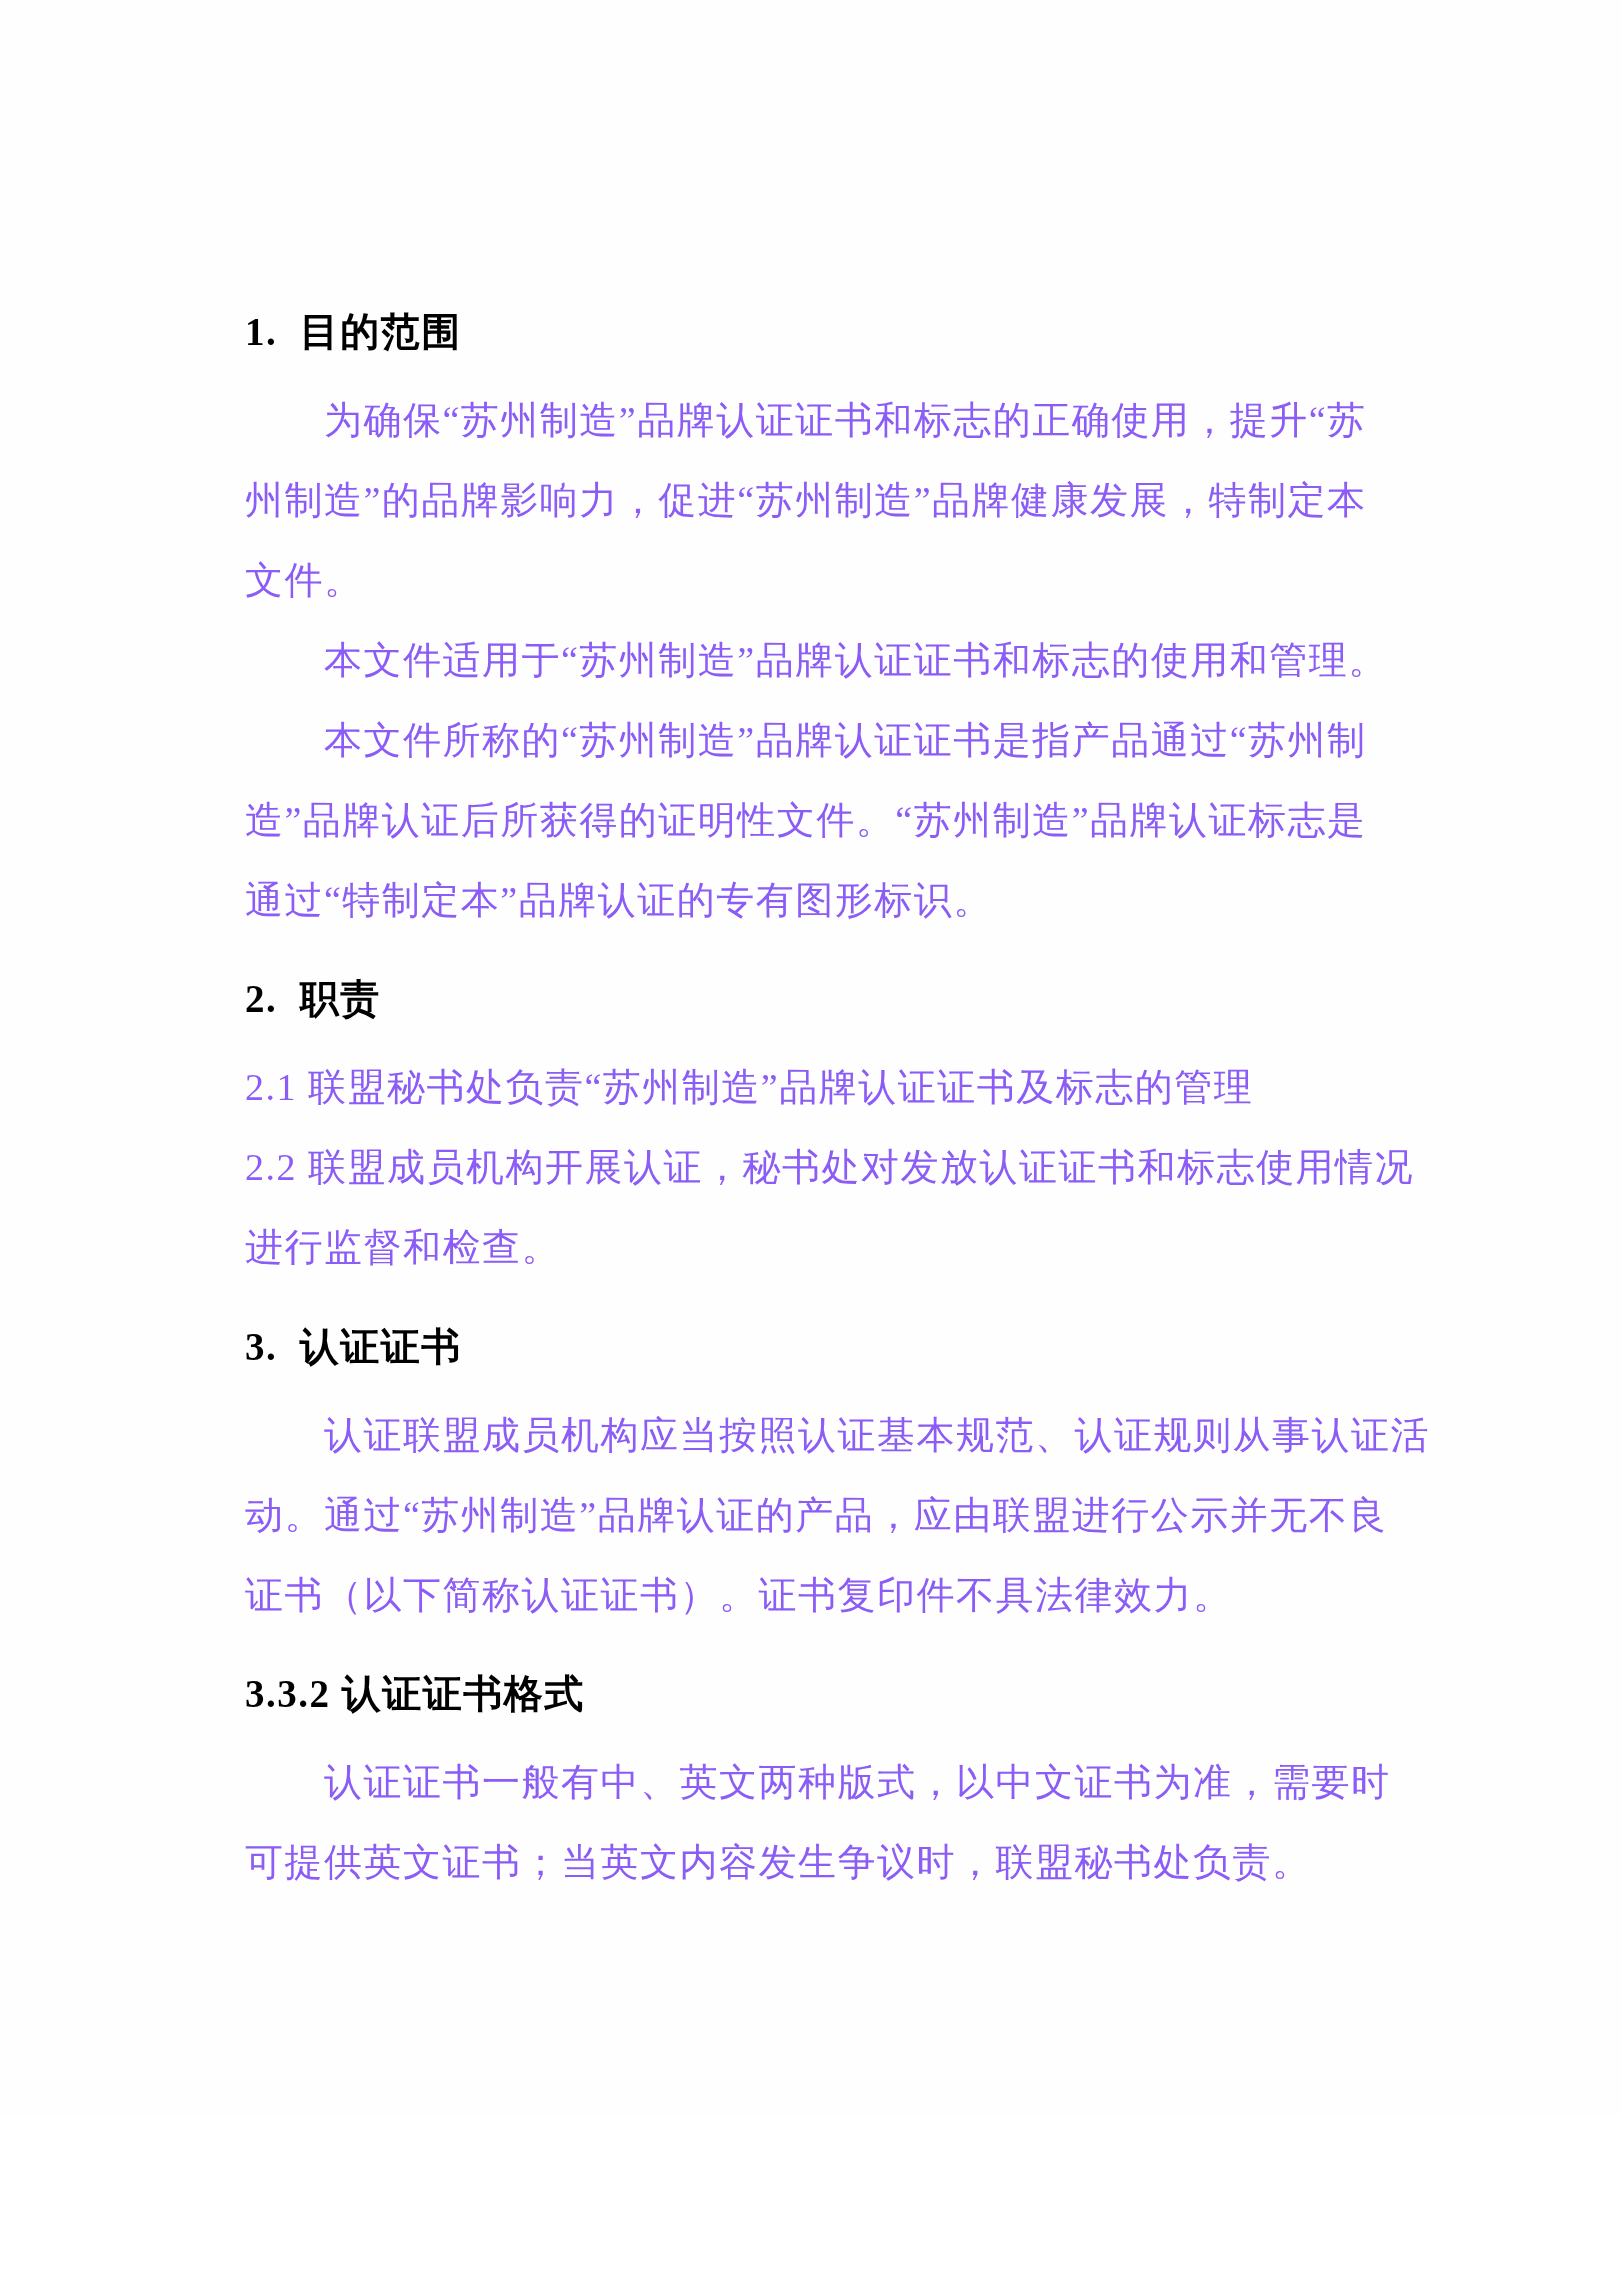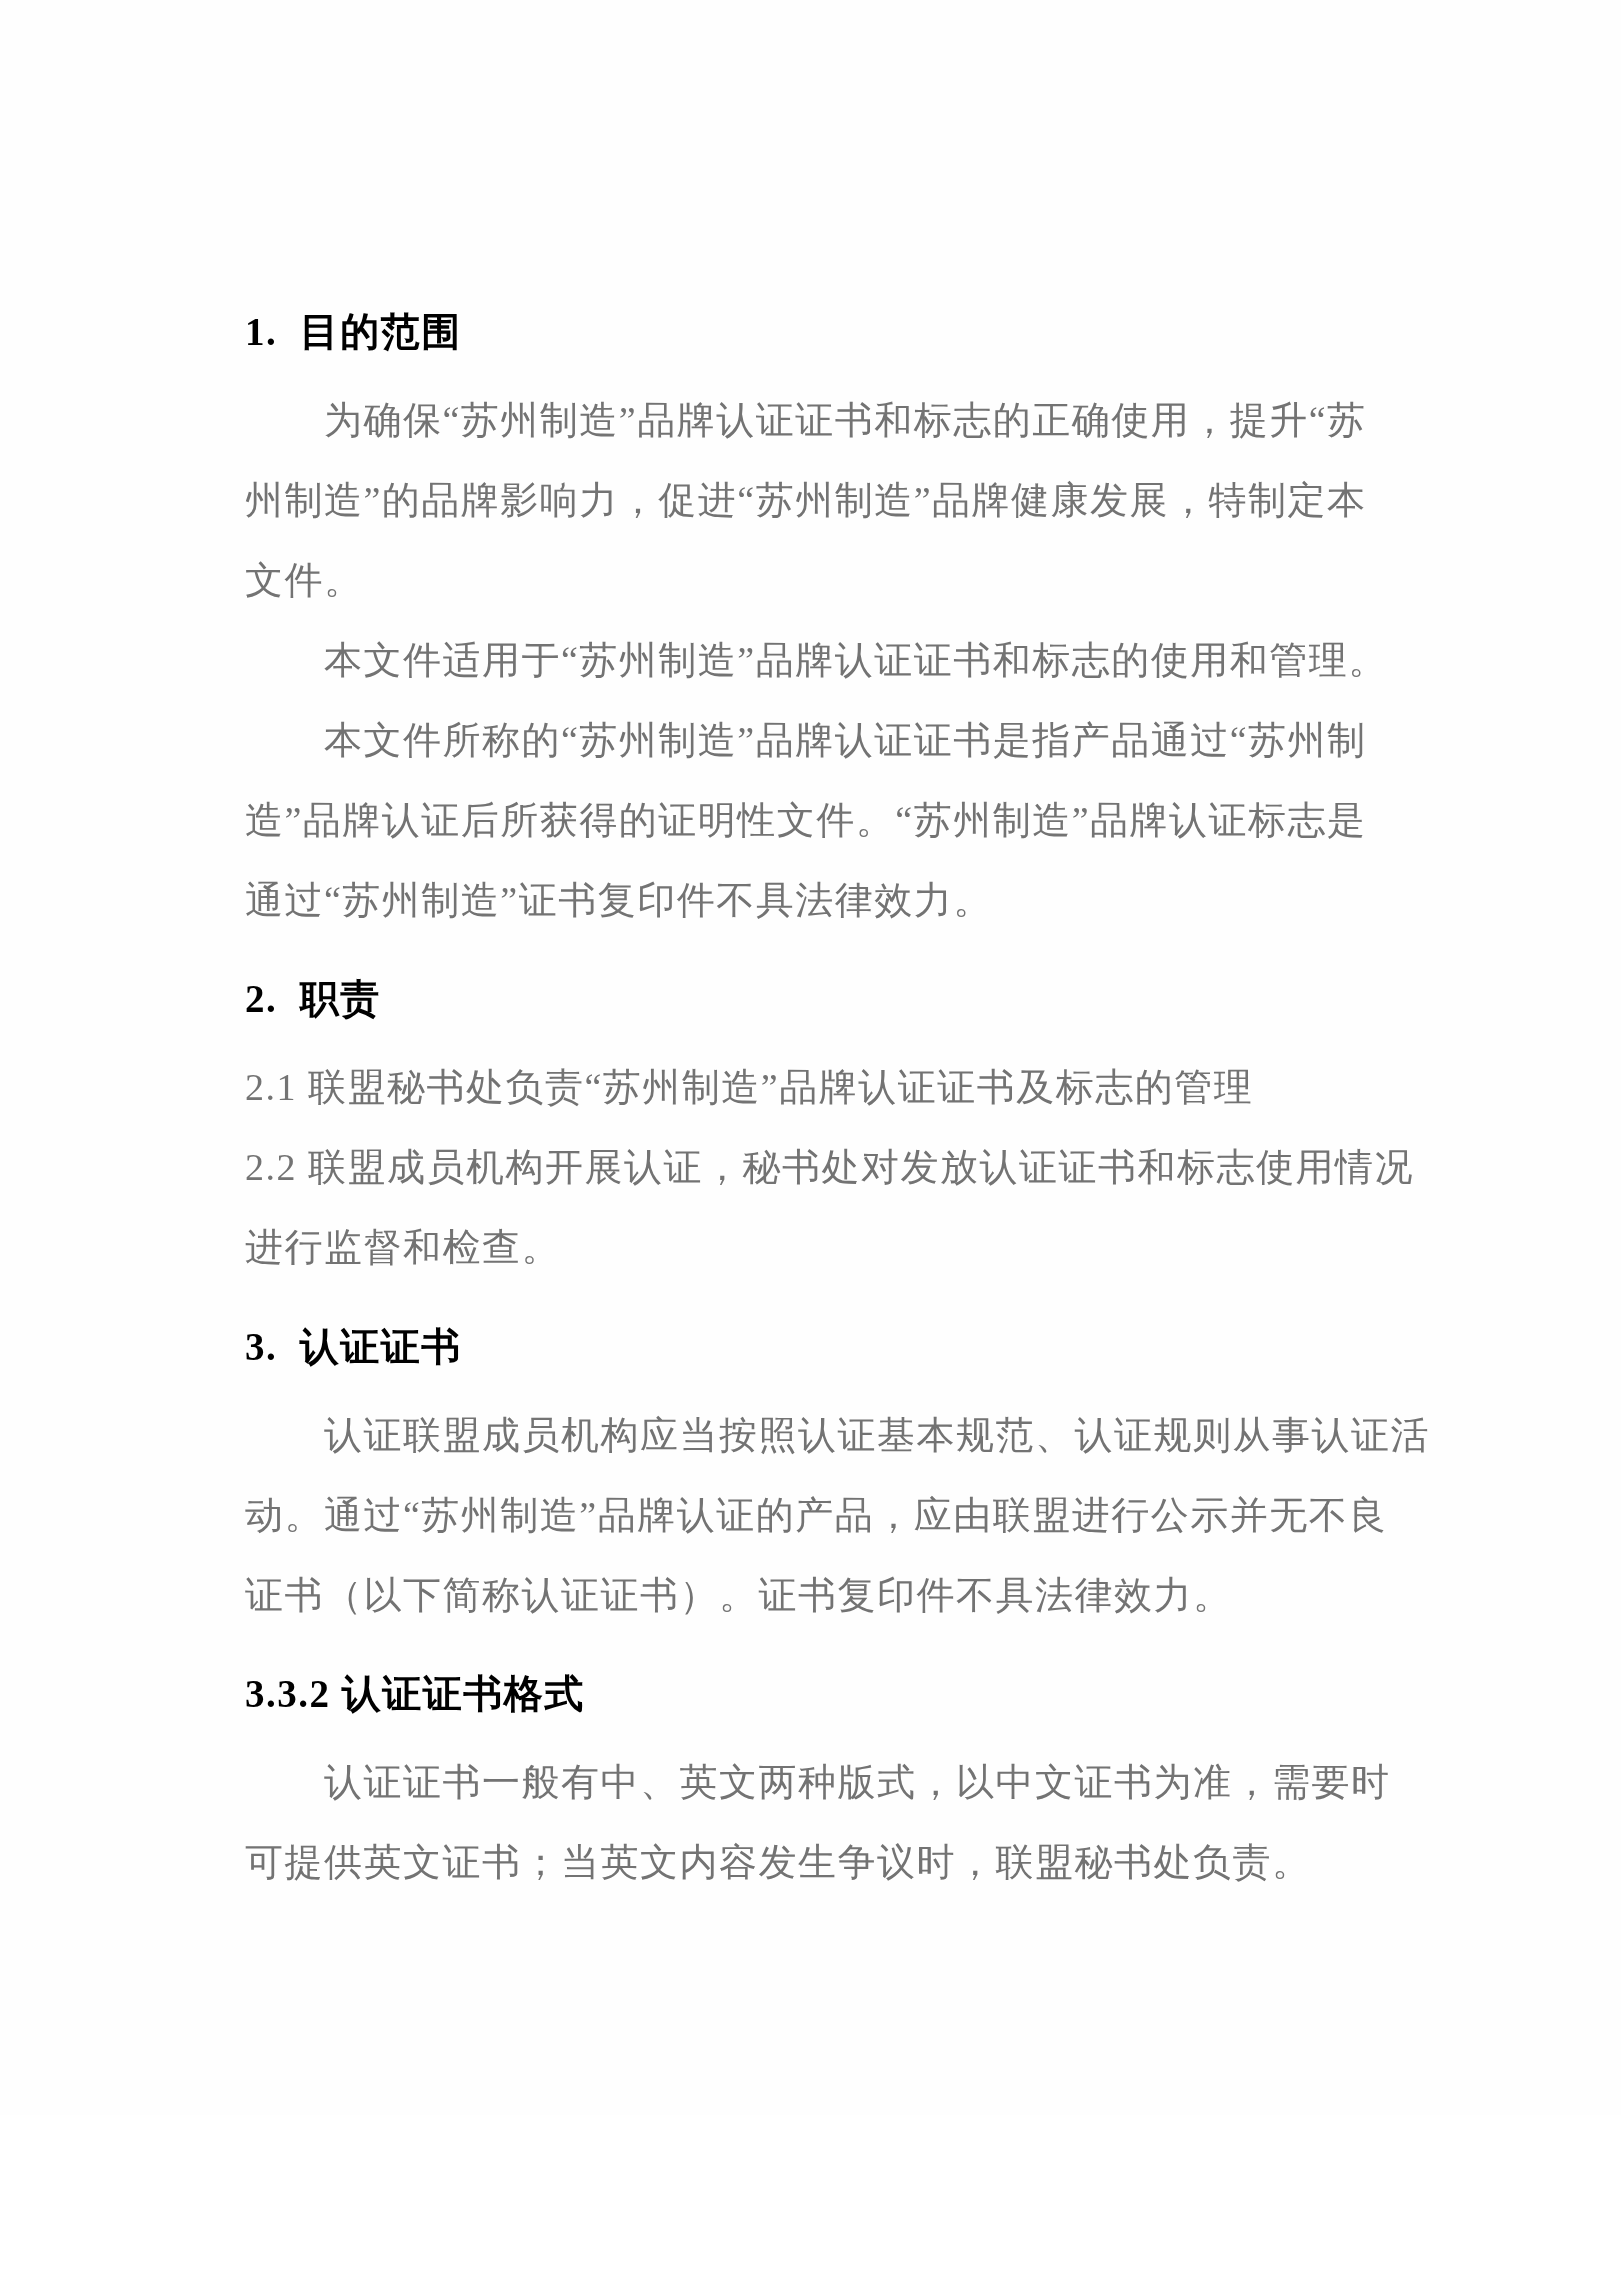--- a/index.html
+++ b/index.html
@@ -21,21 +21,21 @@
     left: 245px;
     top: 292px;
     width: 1157px;
   }
   .doc-line {
     font-size: 38px;
     height: 80px;
     line-height: 80px;
     white-space: pre;
     letter-spacing: 1.5px;
-    color: #737373;
+    color: #8b5cf6;
   }
   .doc-line.indent {
     padding-left: 79px;
   }
   .doc-line.heading {
     font-weight: 700;
     color: #000000;
     font-size: 39px;
     margin-top: 19.6px;
     margin-bottom: 7.8px;
@@ -59,21 +59,21 @@
 
 <main class="page">
   <section class="doc-body">
       <div class="doc-line heading">1.  目的范围</div>
       <div class="doc-line indent">为确保“苏州制造”品牌认证证书和标志的正确使用，提升“苏</div>
       <div class="doc-line">州制造”的品牌影响力，促进“苏州制造”品牌健康发展，特制定本</div>
       <div class="doc-line">文件。</div>
       <div class="doc-line indent">本文件适用于“苏州制造”品牌认证证书和标志的使用和管理。</div>
       <div class="doc-line indent">本文件所称的“苏州制造”品牌认证证书是指产品通过“苏州制</div>
       <div class="doc-line">造”品牌认证后所获得的证明性文件。“苏州制造”品牌认证标志是</div>
-      <div class="doc-line">通过“苏州制造”证书复印件不具法律效力。</div>
+      <div class="doc-line">通过“特制定本”品牌认证的专有图形标识。</div>
       <div class="doc-line heading">2.  职责</div>
       <div class="doc-line">2.1 联盟秘书处负责“苏州制造”品牌认证证书及标志的管理</div>
       <div class="doc-line">2.2 联盟成员机构开展认证，秘书处对发放认证证书和标志使用情况</div>
       <div class="doc-line">进行监督和检查。</div>
       <div class="doc-line heading">3.  认证证书</div>
       <div class="doc-line indent">认证联盟成员机构应当按照认证基本规范、认证规则从事认证活</div>
       <div class="doc-line">动。通过“苏州制造”品牌认证的产品，应由联盟进行公示并无不良</div>
       <div class="doc-line">证书（以下简称认证证书）。证书复印件不具法律效力。</div>
       <div class="doc-line heading">3.3.2 认证证书格式</div>
       <div class="doc-line indent">认证证书一般有中、英文两种版式，以中文证书为准，需要时</div>

